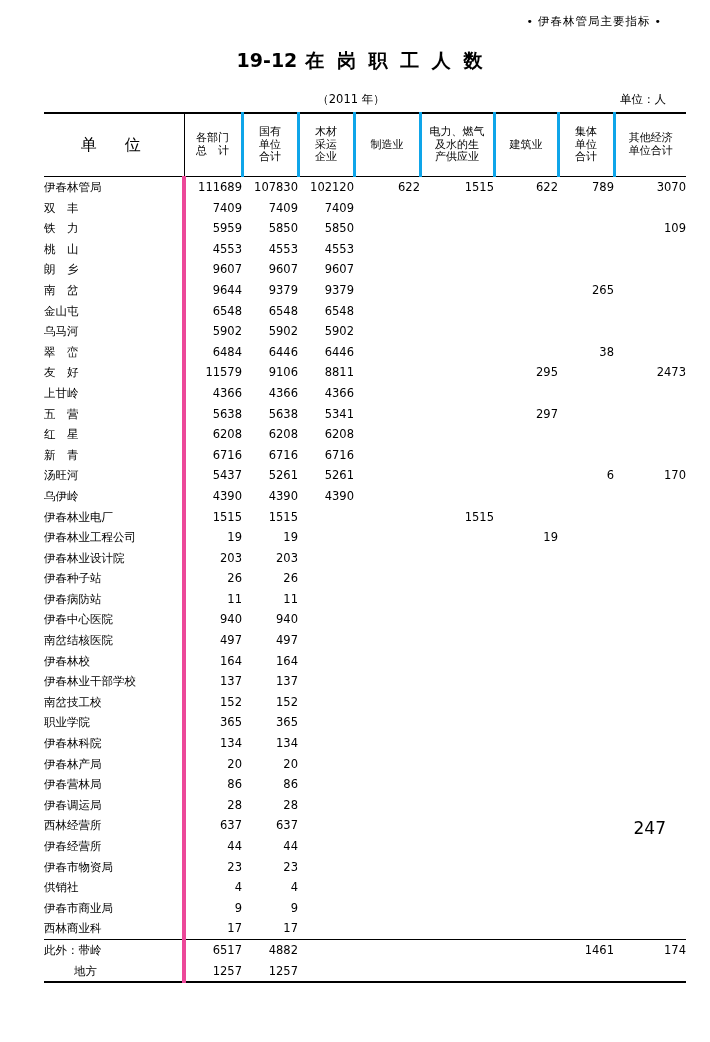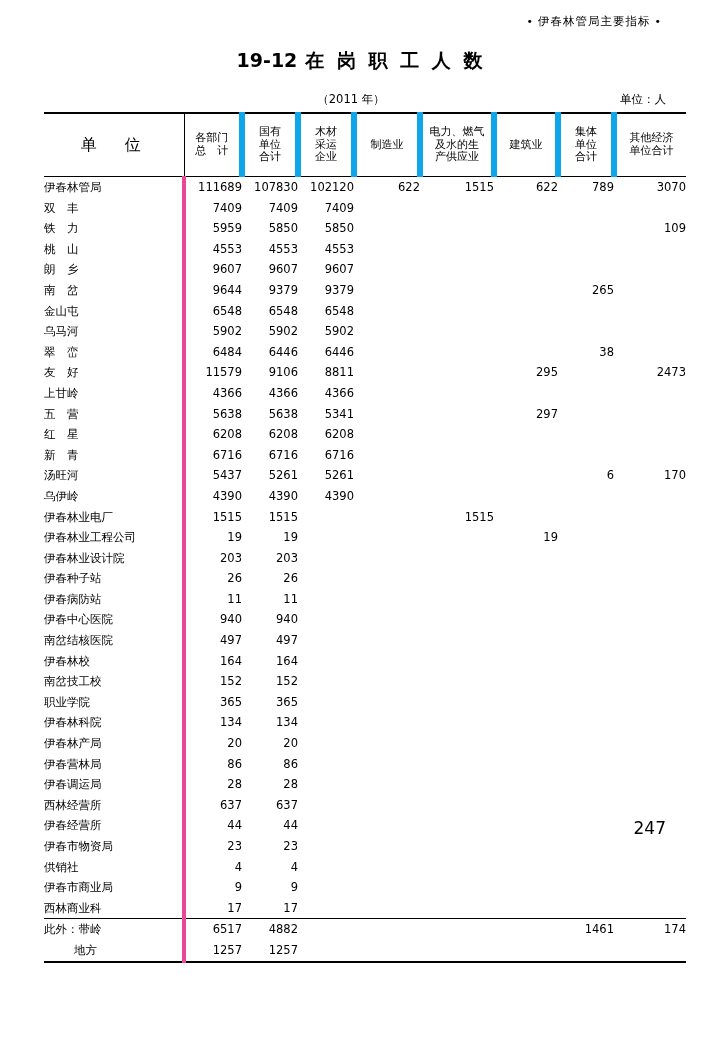--- a/index.html
+++ b/index.html
@@ -91,21 +91,21 @@
     font-weight: normal;
     vertical-align: middle;
   }
 
   
   .hdr {
     text-align: center;
     font-size: 11px;
     line-height: 1.18;
     border-left: 1px solid #000;
-    border-right: 6px solid #0ea5e9;
+    border-right: 3px solid #0ea5e9;
     padding: 2px 1px;
   }
   .hdr-unit {
     text-align: center;
     font-size: 16px;
     letter-spacing: 6px;
     border-right: 1px solid #000;
     border-left: none;
   }
   .toprule td {
@@ -485,20 +485,31 @@
             <td class="num vsep">164</td>
             <td class="num">164</td>
             <td class="num"></td>
             <td class="num"></td>
             <td class="num"></td>
             <td class="num"></td>
             <td class="num"></td>
             <td class="num vsep-r-none"></td>
           </tr>
           <tr class="datarow">
+            <td class="name">伊春林业干部学校</td>
+            <td class="num vsep">137</td>
+            <td class="num">137</td>
+            <td class="num"></td>
+            <td class="num"></td>
+            <td class="num"></td>
+            <td class="num"></td>
+            <td class="num"></td>
+            <td class="num vsep-r-none"></td>
+          </tr>
+          <tr class="datarow">
             <td class="name">南岔技工校</td>
             <td class="num vsep">152</td>
             <td class="num">152</td>
             <td class="num"></td>
             <td class="num"></td>
             <td class="num"></td>
             <td class="num"></td>
             <td class="num"></td>
             <td class="num vsep-r-none"></td>
           </tr>

